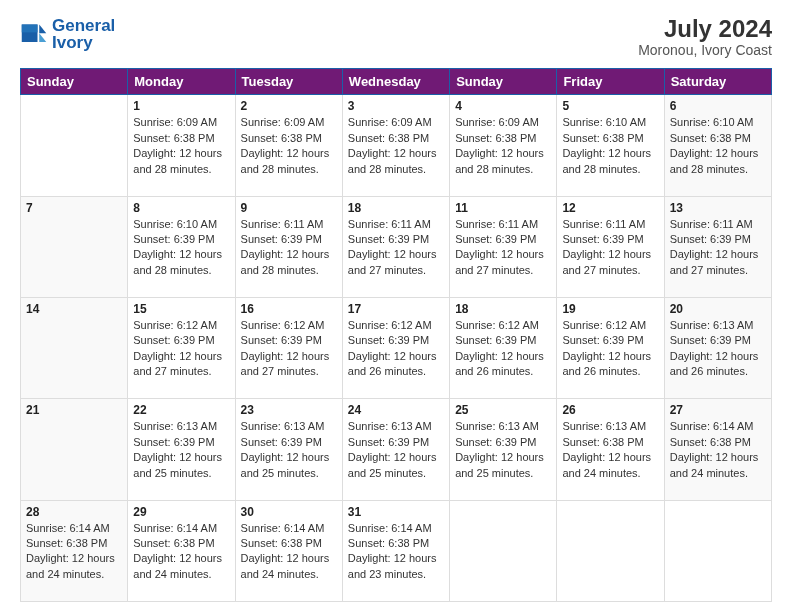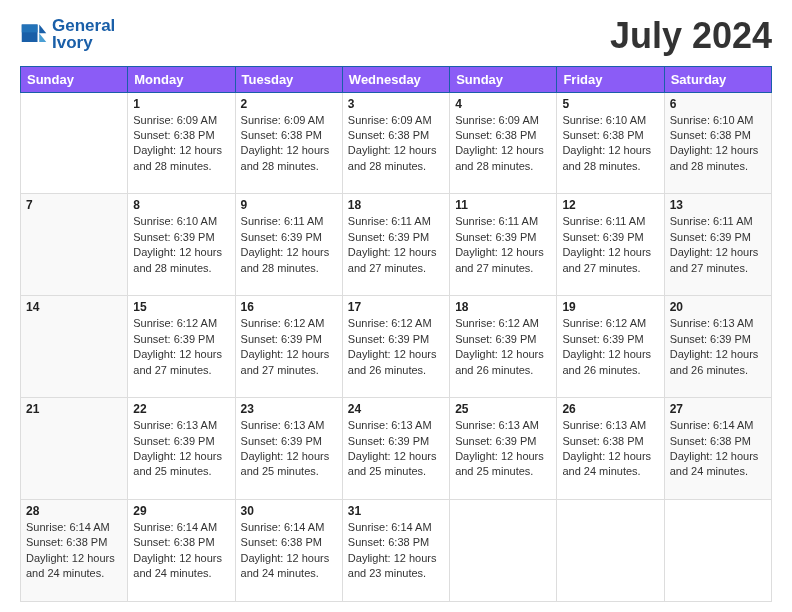--- a/index.html
+++ b/index.html
@@ -29,38 +29,38 @@
       gap: 4px;
     }
     .logo-icon {
       width: 28px;
       height: 28px;
     }
     .title-block {
       text-align: right;
     }
     .month-year {
-      font-size: 36px;
+      font-size: 24px;
       font-weight: bold;
       color: #333;
       line-height: 1.1;
     }
     .location {
       font-size: 14px;
       color: #555;
     }
     .calendar {
       flex: 1;
       border: 1px solid #ccc;
       border-collapse: collapse;
       width: 100%;
       table-layout: fixed;
     }
     .calendar th {
-      background: #8b5cf6;
+      background: #701a75;
       color: #fff;
       text-align: left;
       padding: 5px 6px;
       font-size: 13px;
       font-weight: bold;
       border: 1px solid #1a5fa8;
     }
     .calendar td {
       border: 1px solid #ddd;
       vertical-align: top;
@@ -103,20 +103,21 @@
         <rect x="2" y="4" width="18" height="20" fill="#1a5fa8"></rect>
         <rect x="2" y="4" width="18" height="9" fill="#2272b8"></rect>
       </svg>
       <div>
         <div style="font-size:17px;font-weight:bold;color:#1a5fa8;">General</div>
         <div style="font-size:17px;font-weight:bold;color:#1a5fa8;margin-top:-3px;">Ivory</div>
       </div>
     </div>
     <div class="title-block">
       <div class="month-year">July 2024</div>
+      <div class="location">Moronou, Ivory Coast</div>
     </div>
   </div>
 
   <table class="calendar">
     <thead>
       <tr id="header-row">
       <th>Sunday</th>
           <th>Monday</th>
           <th>Tuesday</th>
           <th>Wednesday</th>

